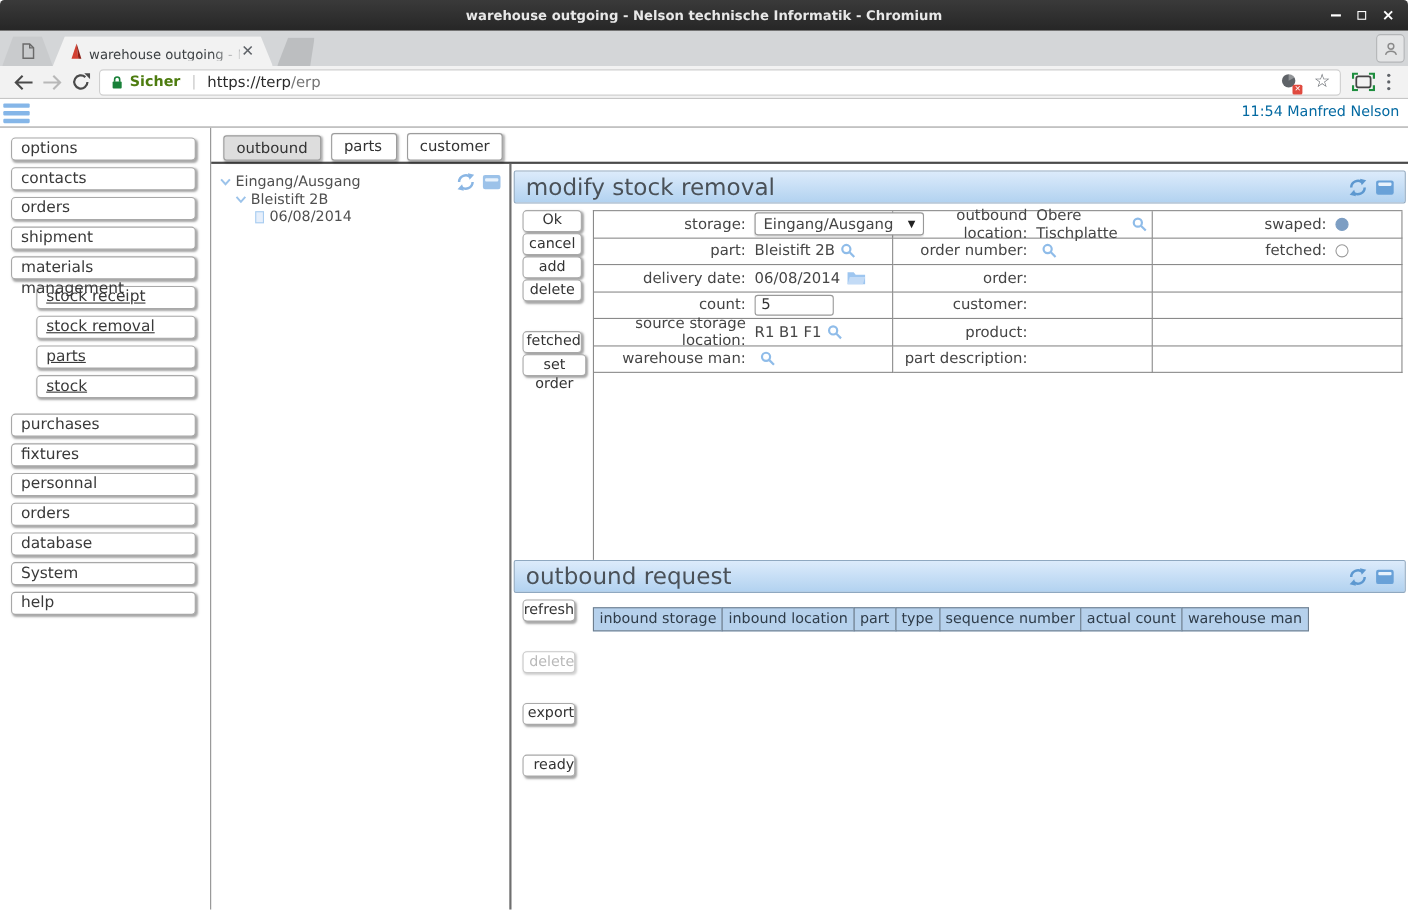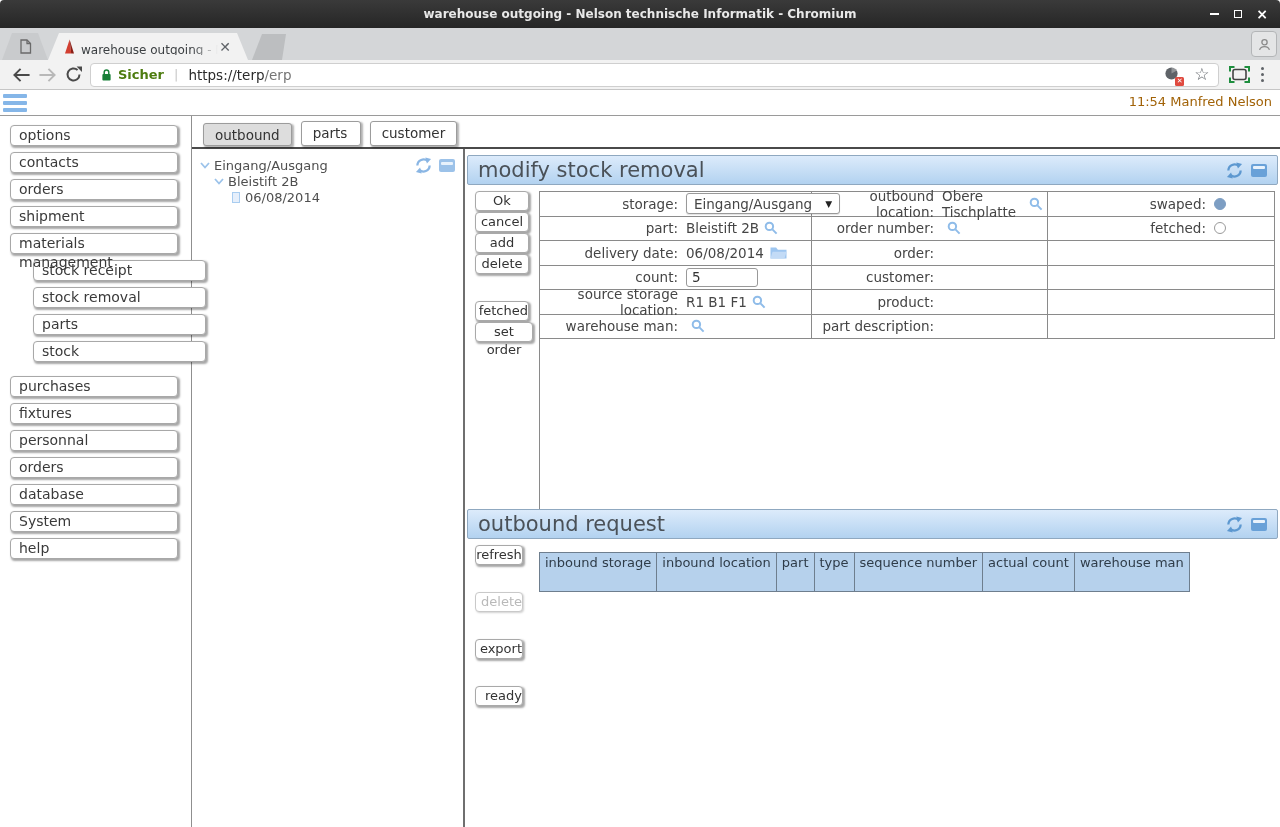--- a/index.html
+++ b/index.html
@@ -49,30 +49,30 @@
   .ext-badge { position:absolute; right:-2px; bottom:-2px; width:9px; height:9px; background:#e04a3f;
     border-radius:1.5px; color:#fff; font-size:7px; font-weight:bold; line-height:9px; text-align:center; }
   .star-glyph { font-size:17px; color:#5f6368; line-height:1; }
   .menu-dots { display:flex; flex-direction:column; gap:2.5px; padding:0 8px; }
   .menu-dots i { width:3.5px; height:3.5px; background:#5f6368; border-radius:50%; }
 
   
   .app-topbar { height:26px; background:#fff; border-bottom:1px solid #9a9a9a; position:relative; }
   .hamburger { position:absolute; left:3px; top:4px; }
   .hamburger div { width:24px; height:4px; background:#85b6e8; border-radius:1px; margin-bottom:3px; }
-  .status-right { position:absolute; right:8px; top:4px; font-size:13px; color:#a16207; }
+  .status-right { position:absolute; right:8px; top:4px; font-size:13px; color:#0369a1; }
 
   
   .content { display:flex; height:711px; }
 
   .sidebar { width:192px; border-right:1px solid #8f8f8f; padding-top:9px; background:#fff; flex:none; }
   .sbtn { display:block; width:168px; margin:0 0 6px 10px; height:21px; line-height:19px;
     background:#fff; border:1px solid #a8a8a8; border-radius:4px; padding-left:8px;
     font-size:14px; color:#3a3a3a; box-shadow:1.5px 1.5px 2px rgba(0,0,0,.35); }
-  .sbtn.sub { width:173px; margin-left:33px; }
+  .sbtn.sub { width:145px; margin-left:33px;text-decoration:underline; }
   .sbtn.group-gap { margin-top:14px; }
 
   .main { flex:1; display:flex; flex-direction:column; }
   .apptabs { height:33px; padding:5px 0 0 11px; border-bottom:2px solid #4a4a4a; display:flex; align-items:flex-start; }
   .apptab { height:25px; min-width:60px; padding:3px 11px 0; margin-right:9px; background:#fff;
     border:1px solid #9c9c9c; border-radius:3px; font-size:13.5px; color:#333;
     box-shadow:1.5px 1.5px 2px rgba(0,0,0,.3); }
   .apptab.active { background:#dddddd; height:23px; margin-top:2px; padding-top:3px; }
 
   .workspace { flex:1; display:flex; }
@@ -115,21 +115,21 @@
   .folderico { margin-left:6px; display:flex; }
   .selectbox { display:flex; align-items:center; height:21px; border:1px solid #999; border-radius:3px;
     background:#fff; padding:0 7px; box-shadow:0 1px 1px rgba(0,0,0,.12); }
   .selectbox .arrow { font-size:9px; color:#222; margin-left:13px; }
   .countinput { width:72px; height:19px; border:1px solid #999; border-radius:3px; font-size:13.5px;
     color:#333; padding-left:5px; font-family:inherit; }
   .radio { width:12px; height:12px; border-radius:50%; border:1px solid #9a9a9a; background:#fff; }
   .radio.on { background:#7d9ec3; border-color:#7d9ec3; }
 
   .outtable { display:flex; margin:7px 0 0 6px; align-items:flex-start; }
-  .ohcell { background:#b6d1ec; border:1px solid #6e7e8e; margin-left:-1px; padding:2px 5px 21px;
+  .ohcell { background:#b6d1ec; border:1px solid #6e7e8e; margin-left:-1px; padding:2px 5px 3px;
     font-size:13px; color:#2f3c49; white-space:nowrap; }
   .ohcell:first-child { margin-left:0; }
   .outbtncol .pbtn { width:48px; }
 </style>
 </head>
 <body>
 
 <div class="titlebar">
   <span class="win-title">warehouse outgoing - Nelson technische Informatik - Chromium</span>
   <div class="win-controls">

